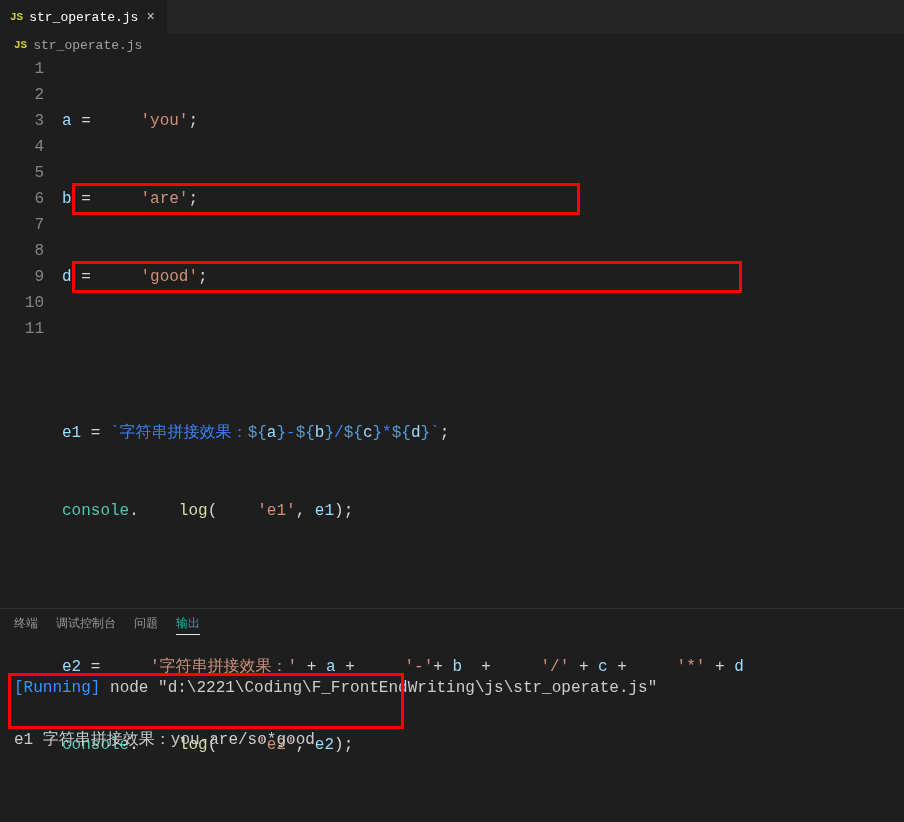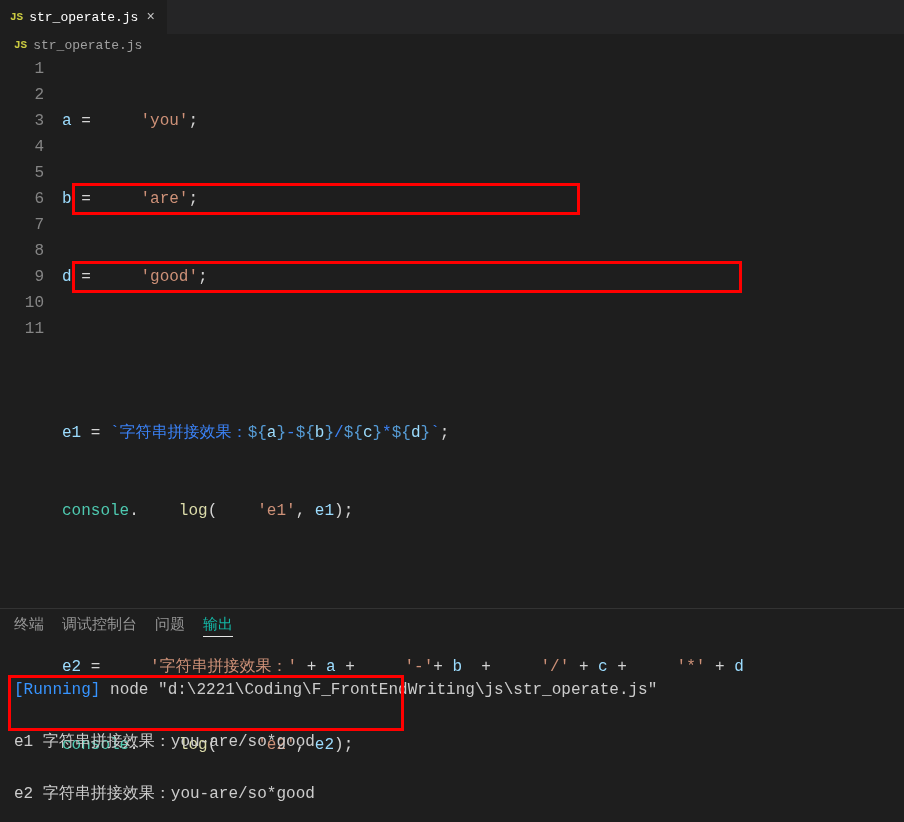--- a/index.html
+++ b/index.html
@@ -100,21 +100,21 @@
 
   
   .panel {
     border-top: 1px solid #333;
     background: #1e1e1e;
   }
   .panel-tabs {
     display: flex;
     gap: 18px;
     padding: 6px 14px 4px;
-    font-size: 15px;
+    font-size: 12px;
     color: #969696;
   }
   .panel-tab.active {
     color: #14b8a6;
     border-bottom: 1px solid #e7e7e7;
     padding-bottom: 2px;
   }
   .terminal {
     padding: 10px 14px;
     font-size: 16px;
@@ -175,19 +175,18 @@
 <div class="panel">
   <div class="panel-tabs">
     <span class="panel-tab">终端</span>
     <span class="panel-tab">调试控制台</span>
     <span class="panel-tab">问题</span>
     <span class="panel-tab active">输出</span>
   </div>
   <div class="terminal">
 <div><span class="t-cyan">[Running]</span><span class="t-white"> node "d:\2221\Coding\F_FrontEndWriting\js\str_operate.js"</span></div>
 <div><span class="t-white">e1 字符串拼接效果：you-are/so*good</span></div>
-<div><span class="t-white">e2 字符串拼接效果：you-are/so*good</span></div>
 
 
     
     <div class="hl-red" style="left:8px; top:34px; width:396px; height:56px;"></div>
   </div>
 </div>
 
 </body></html>

